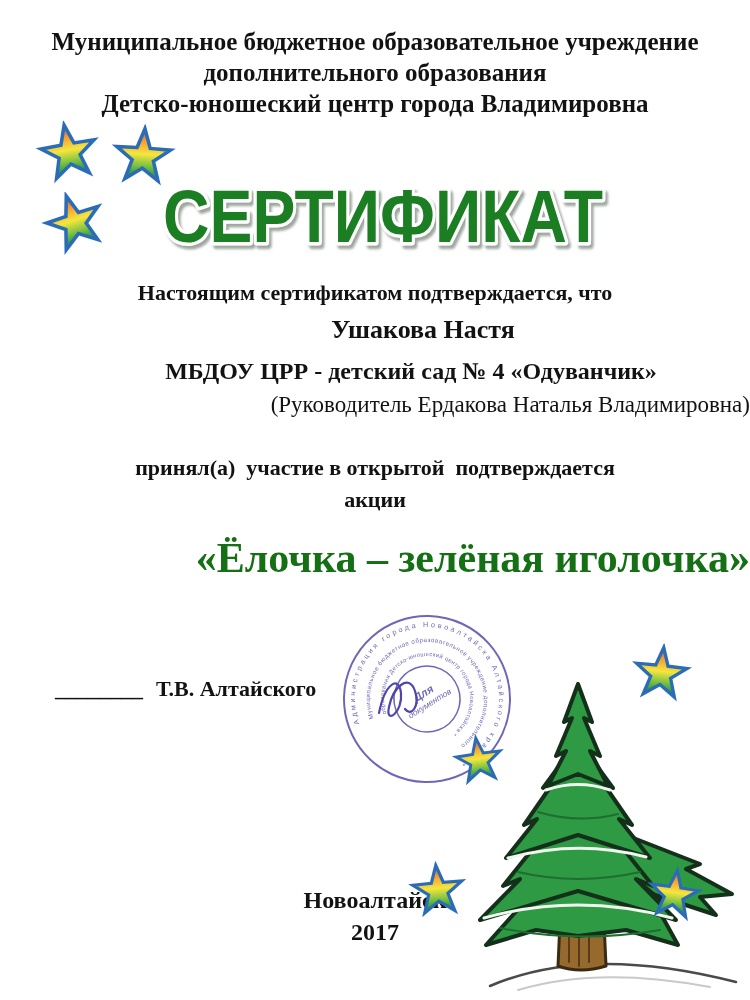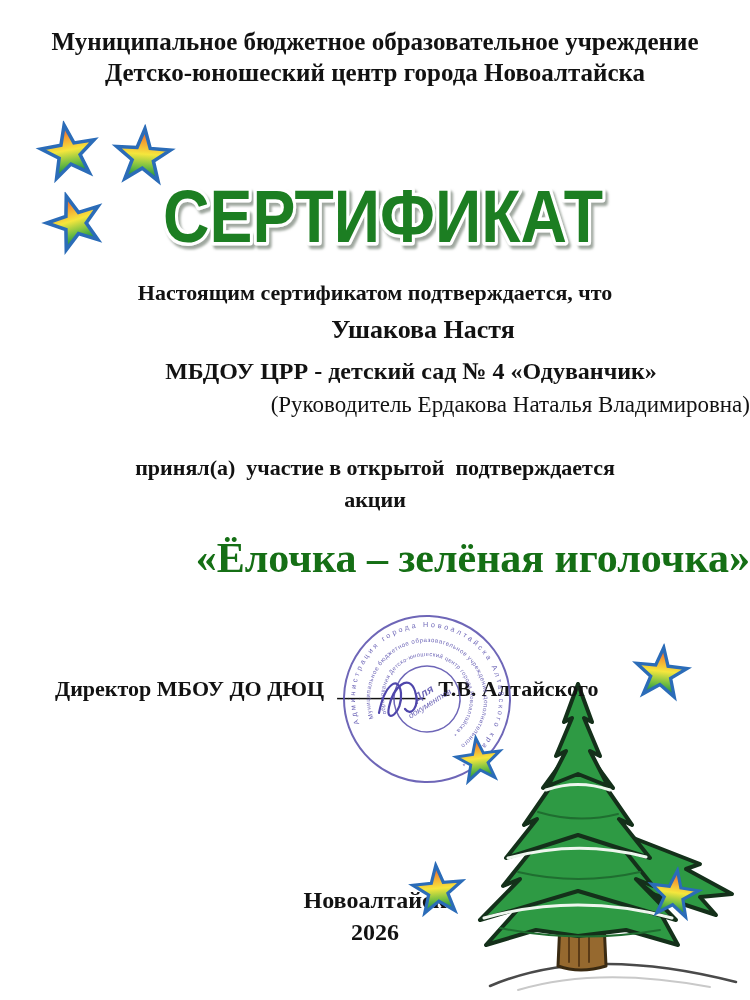--- a/index.html
+++ b/index.html
@@ -49,21 +49,22 @@
         <stop offset="1" stop-color="#2b6cb8"></stop>
       </linearGradient>
       <symbol id="rainbowStar" viewBox="-56 -56 112 112">
         <polygon points="0,-48 11.2,-15.4 45.7,-14.8 18.1,5.9 28.2,38.8 0,19 -28.2,38.8 -18.1,5.9 -45.7,-14.8 -11.2,-15.4" fill="url(#starGrad)" stroke="#2b6cb8" stroke-width="6" stroke-linejoin="miter"></polygon>
       </symbol>
     </defs>
   </svg>
 
   <header class="abs org">
     <div>Муниципальное бюджетное образовательное учреждение</div>
-    <div>Детско-юношеский центр города Новоалтайска</div>
+    <div>дополнительного образования</div>
+    <div>Детско-юношеский центр города Владимировна</div>
   </header>
 
   <svg class="star" style="left:36px;top:120px;transform:rotate(-10deg)" width="66" height="66">
       <use href="#rainbowStar"></use>
     </svg>
   <svg class="star" style="left:110px;top:124px;transform:rotate(4deg)" width="66" height="66">
       <use href="#rainbowStar"></use>
     </svg>
   <svg class="star" style="left:42px;top:190px;transform:rotate(-18deg)" width="66" height="66">
       <use href="#rainbowStar"></use>
@@ -80,21 +81,20 @@
 
   <div class="abs statement">Настоящим сертификатом подтверждается, что</div>
   <div class="abs recipient">Ушакова Настя</div>
   <div class="abs institution">МБДОУ ЦРР - детский сад № 4 «Одуванчик»</div>
   <div class="abs supervisor">(Руководитель Ердакова Наталья Владимировна)</div>
   <div class="abs participation">принял(а)  участие в открытой  подтверждается
 акции</div>
   <div class="abs event-title" style="color:#156f15;">«Ёлочка – зелёная иголочка»</div>
 
   <div class="director-row">
-    <span>Директор МБОУ ДО ДЮЦ</span>
     <span>________</span>
     <span>Т.В. Алтайского</span>
   </div>
 
   <svg class="stamp" width="200" height="200" viewBox="0 0 200 200">
     <defs>
       <path id="ringOuterPath" d="M 100,98 m -72,0 a 72,72 0 1,1 144,0 a 72,72 0 1,1 -144,0"></path>
       <path id="ringMiddlePath" d="M 100,98 m -57,0 a 57,57 0 1,1 114,0 a 57,57 0 1,1 -114,0"></path>
       <path id="ringInnerPath" d="M 100,98 m -43,0 a 43,43 0 1,1 86,0 a 43,43 0 1,1 -86,0"></path>
     </defs>
@@ -137,21 +137,21 @@
 
       <path d="M130,2 L116,40 L124,36 L108,74 L118,69 L100,104 L130,92 L160,104 L142,69 L152,74 L136,36 L144,40 Z" fill="#2e9a44" stroke="#14301a" stroke-width="4"></path>
 
       <path d="M90,130 Q130,142 170,132 M70,190 Q130,204 192,190 M52,246 Q130,262 212,248" fill="none" stroke="#1f6e30" stroke-width="2"></path>
       <path d="M98,108 Q130,97 162,108 M60,176 Q130,157 198,175 M36,236 Q130,210 224,236" fill="none" stroke="#eef6ee" stroke-width="3"></path>
     </g>
   </svg>
 
   <div class="abs footer-city">
     <div>Новоалтайск</div>
-    <div>2026</div>
+    <div>2017</div>
   </div>
 
   <svg class="star" style="left:630px;top:643px;transform:rotate(6deg)" width="62" height="62">
       <use href="#rainbowStar"></use>
     </svg>
   <svg class="star" style="left:452px;top:734px;transform:rotate(-8deg)" width="54" height="54">
       <use href="#rainbowStar"></use>
     </svg>
   <svg class="star" style="left:408px;top:861px;transform:rotate(-5deg)" width="60" height="60">
       <use href="#rainbowStar"></use>

